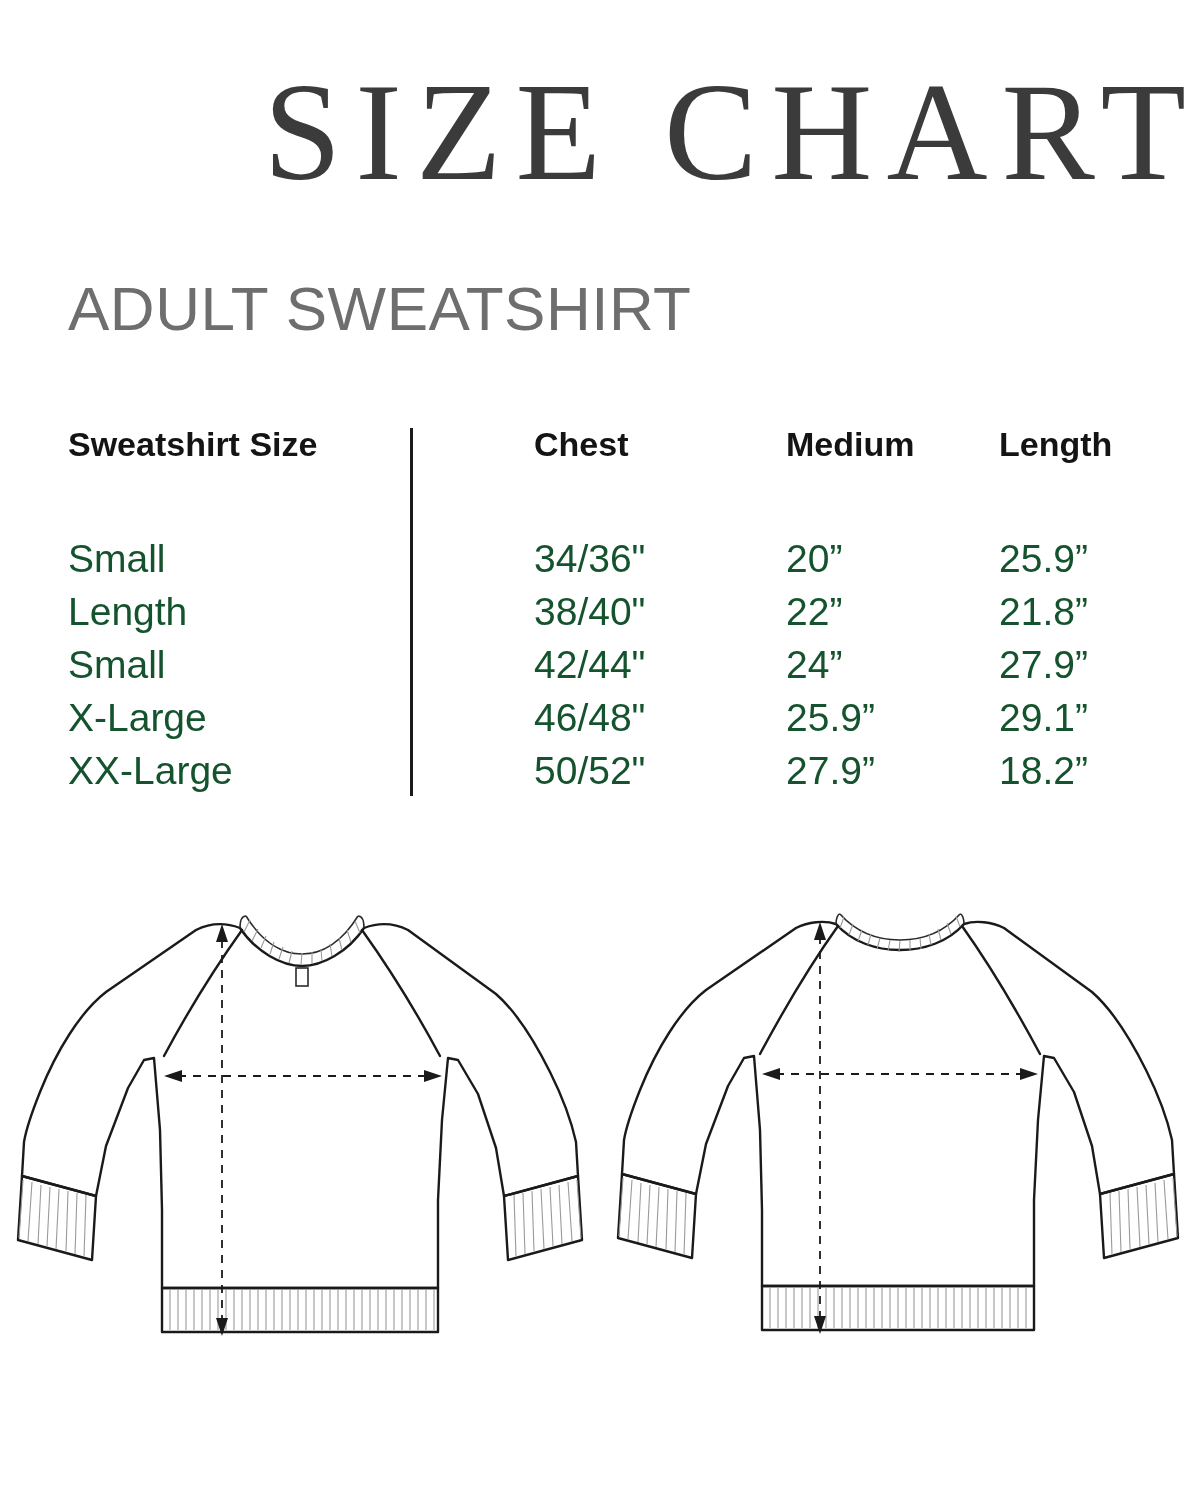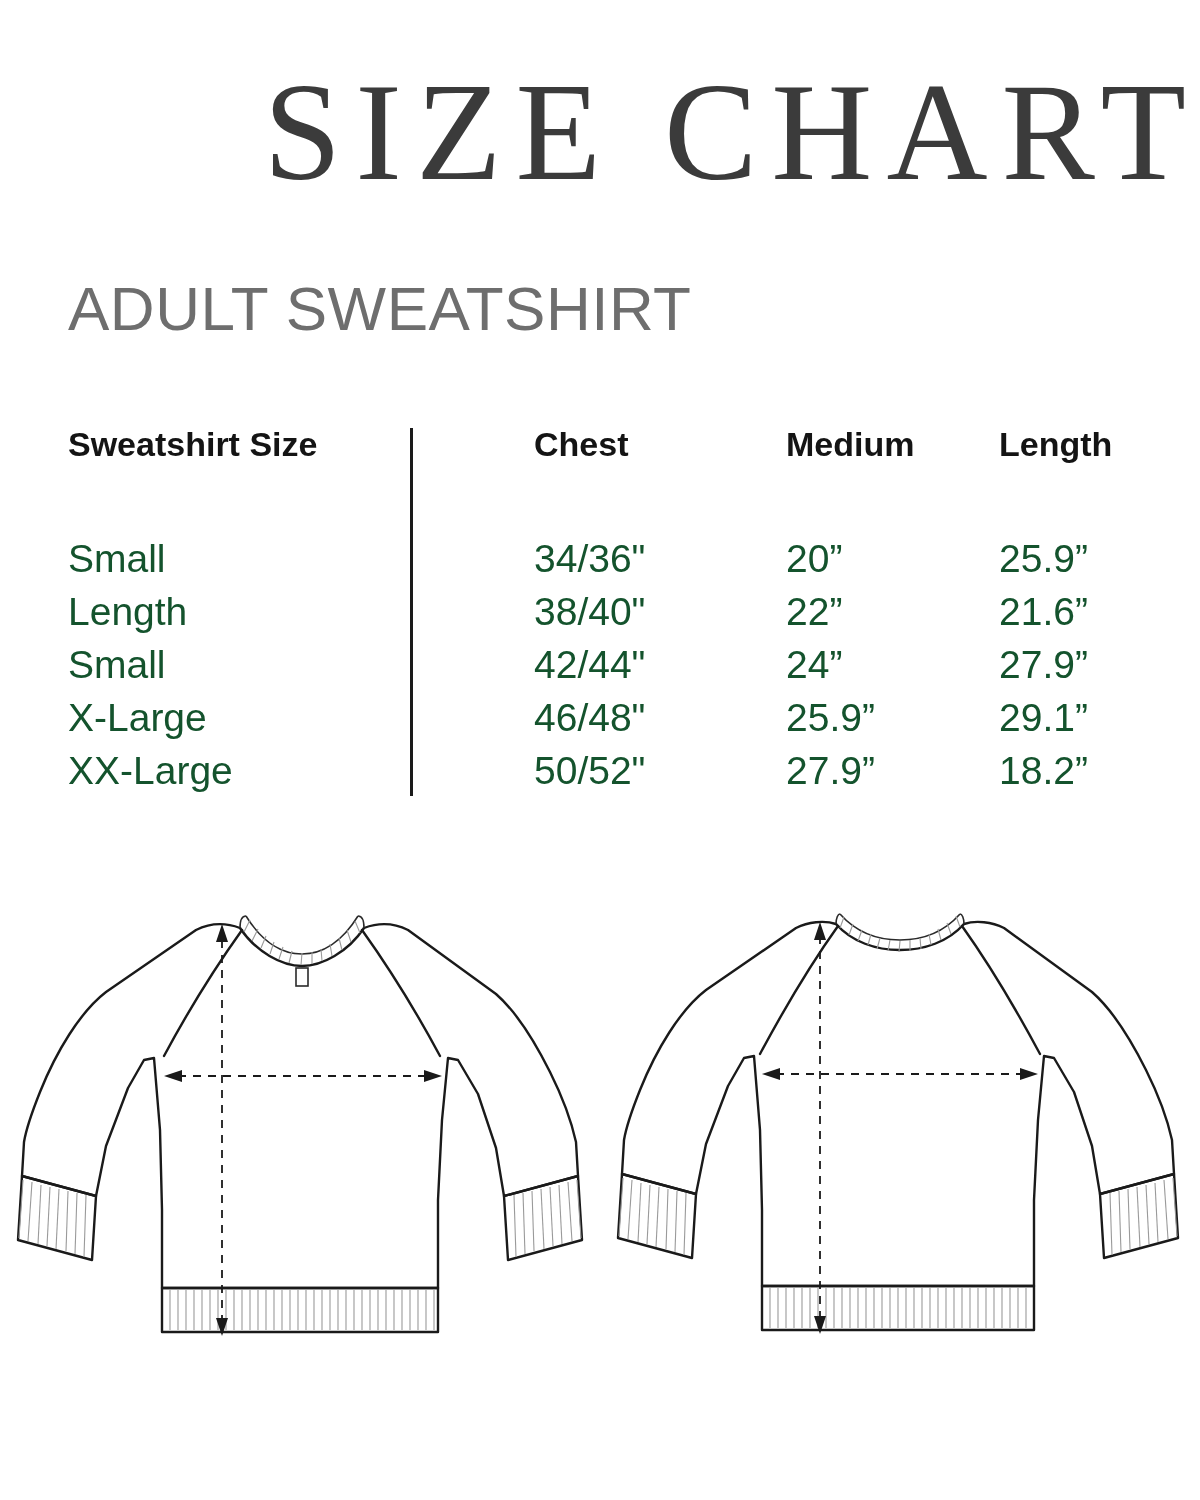--- a/index.html
+++ b/index.html
@@ -126,21 +126,21 @@
   <div class="row">
     <span class="c-size">Small</span>
     <span class="c-chest">34/36"</span>
     <span class="c-width">20”</span>
     <span class="c-length">25.9”</span>
   </div>
   <div class="row">
     <span class="c-size">Length</span>
     <span class="c-chest">38/40"</span>
     <span class="c-width">22”</span>
-    <span class="c-length">21.6”</span>
+    <span class="c-length">21.8”</span>
   </div>
   <div class="row">
     <span class="c-size">Small</span>
     <span class="c-chest">42/44"</span>
     <span class="c-width">24”</span>
     <span class="c-length">27.9”</span>
   </div>
   <div class="row">
     <span class="c-size">X-Large</span>
     <span class="c-chest">46/48"</span>

